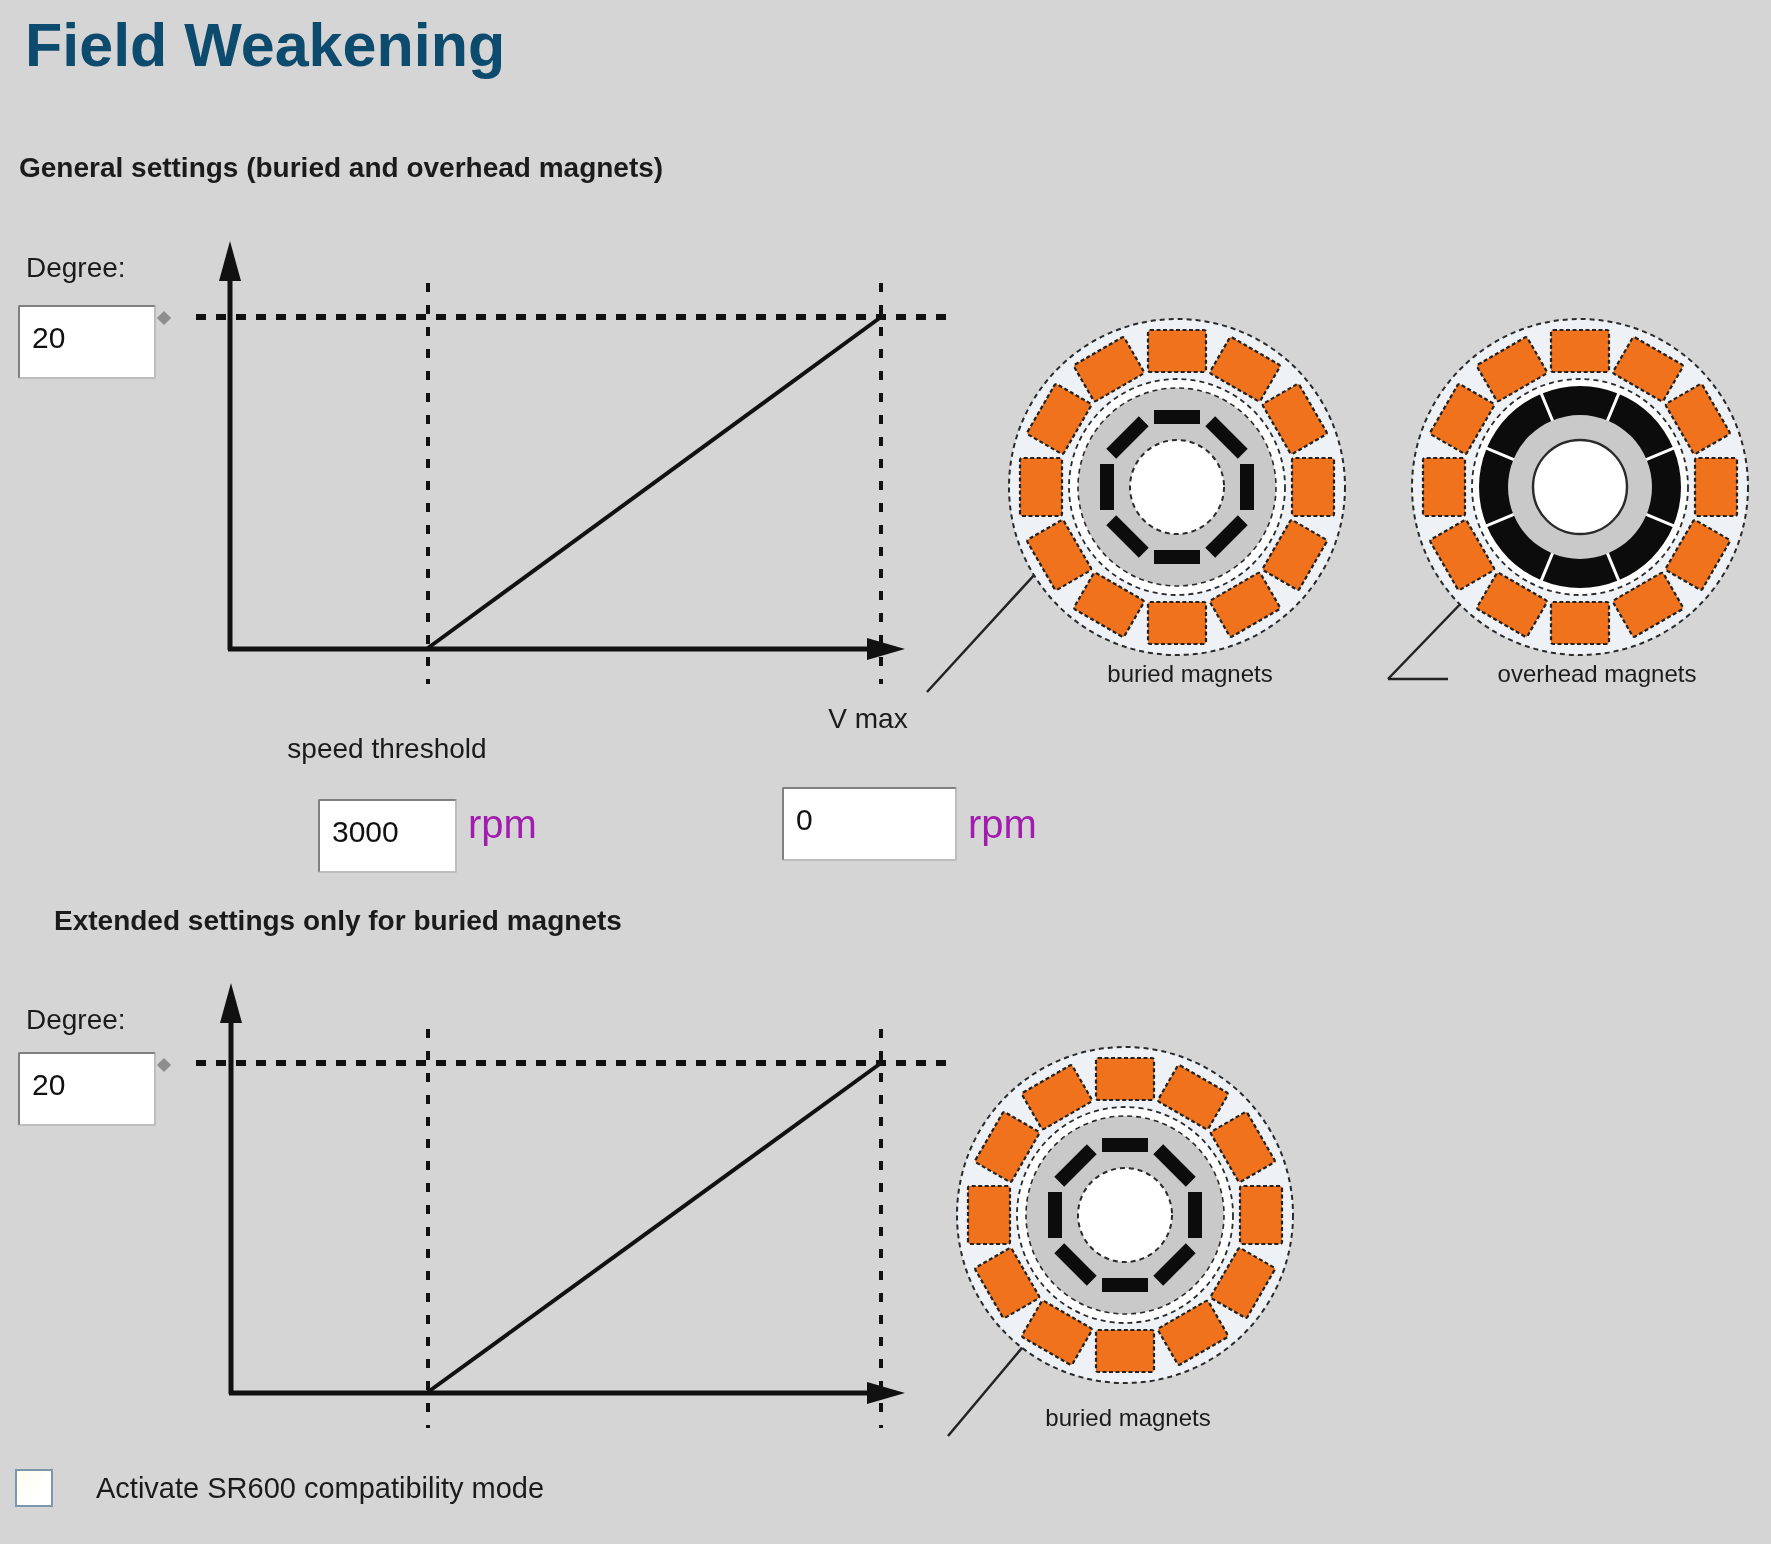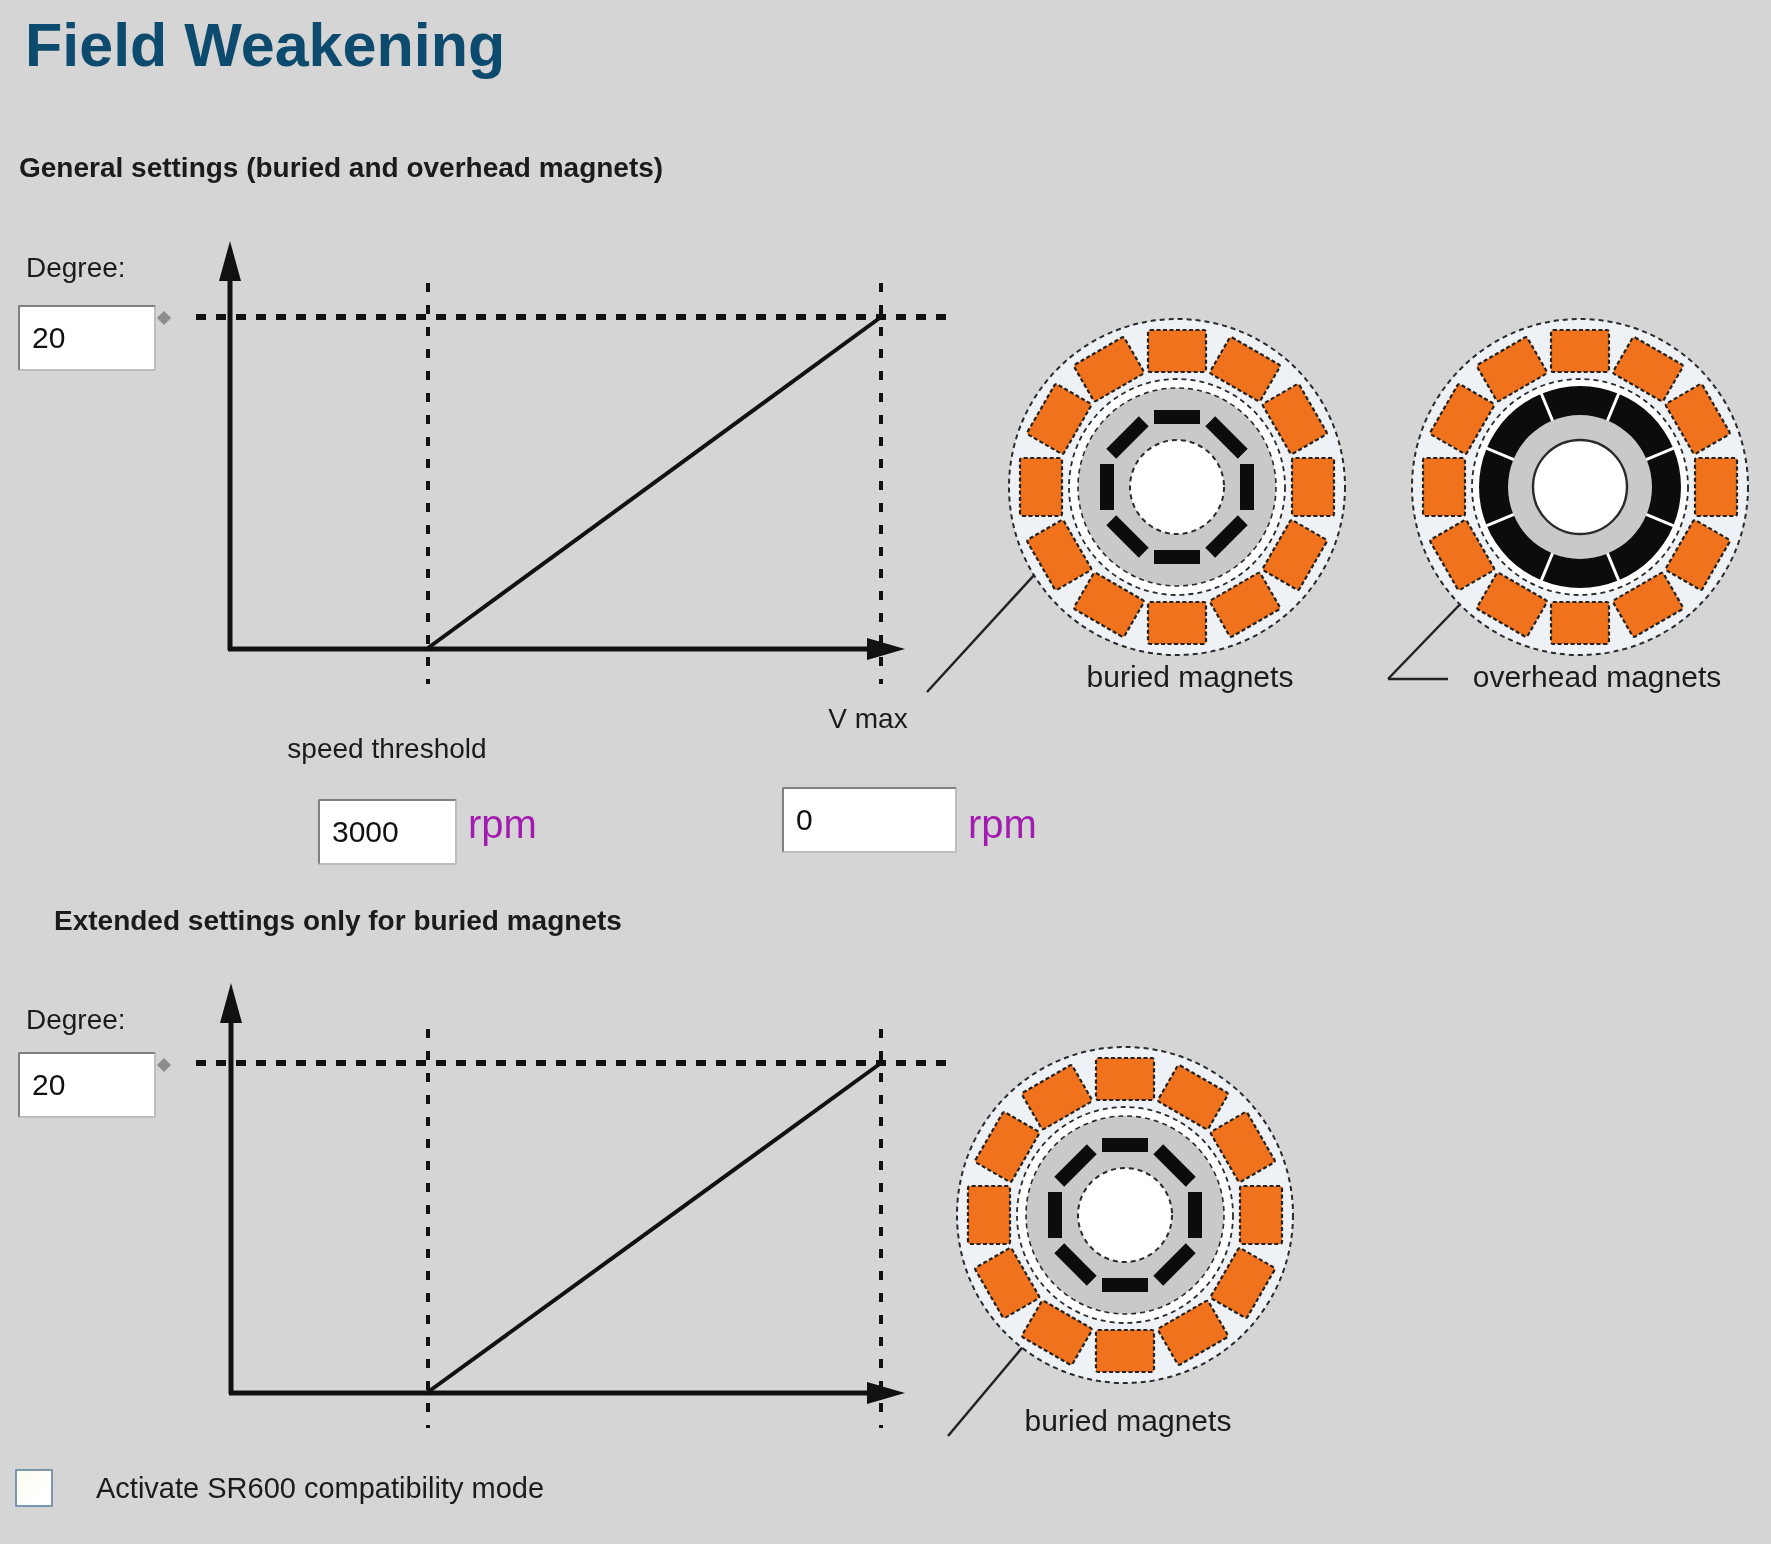--- a/index.html
+++ b/index.html
@@ -17,32 +17,32 @@
     left:25px;top:10px;
     font-size:61px;font-weight:bold;color:#0c4a6e;
     letter-spacing:0px;
   }
   .section-heading{
     font-size:28px;color:#1b1b1b;font-weight:bold;
   }
   .field-label{font-size:28px;color:#1b1b1b;}
   .unit-label{font-size:40px;color:#a21caf;}
   .motor-label{
-    font-size:30px;color:#1b1b1b;white-space:nowrap;
+    font-size:24px;color:#1b1b1b;white-space:nowrap;
     transform:translateX(-50%);
   }
   .txt-input{
     position:absolute;
     background:#ffffff;
     border:2px solid;
     border-color:#808080 #bdbdbd #bdbdbd #808080;
     border-radius:2px;
     font-family:"Liberation Sans", sans-serif;
     font-size:30px;color:#111;
-    padding:0 0 0 12px;margin:0;
+    padding:0 0 8px 12px;margin:0;
     outline:none;
   }
   .deg-diamond{
     width:10px;height:10px;background:#8d8d8d;
     transform:rotate(45deg);
   }
   .checkbox-box{
     width:34px;height:34px;
     background:linear-gradient(135deg,#fdfcee 0%,#ffffff 70%);
     border:2px solid #7d96ac;

